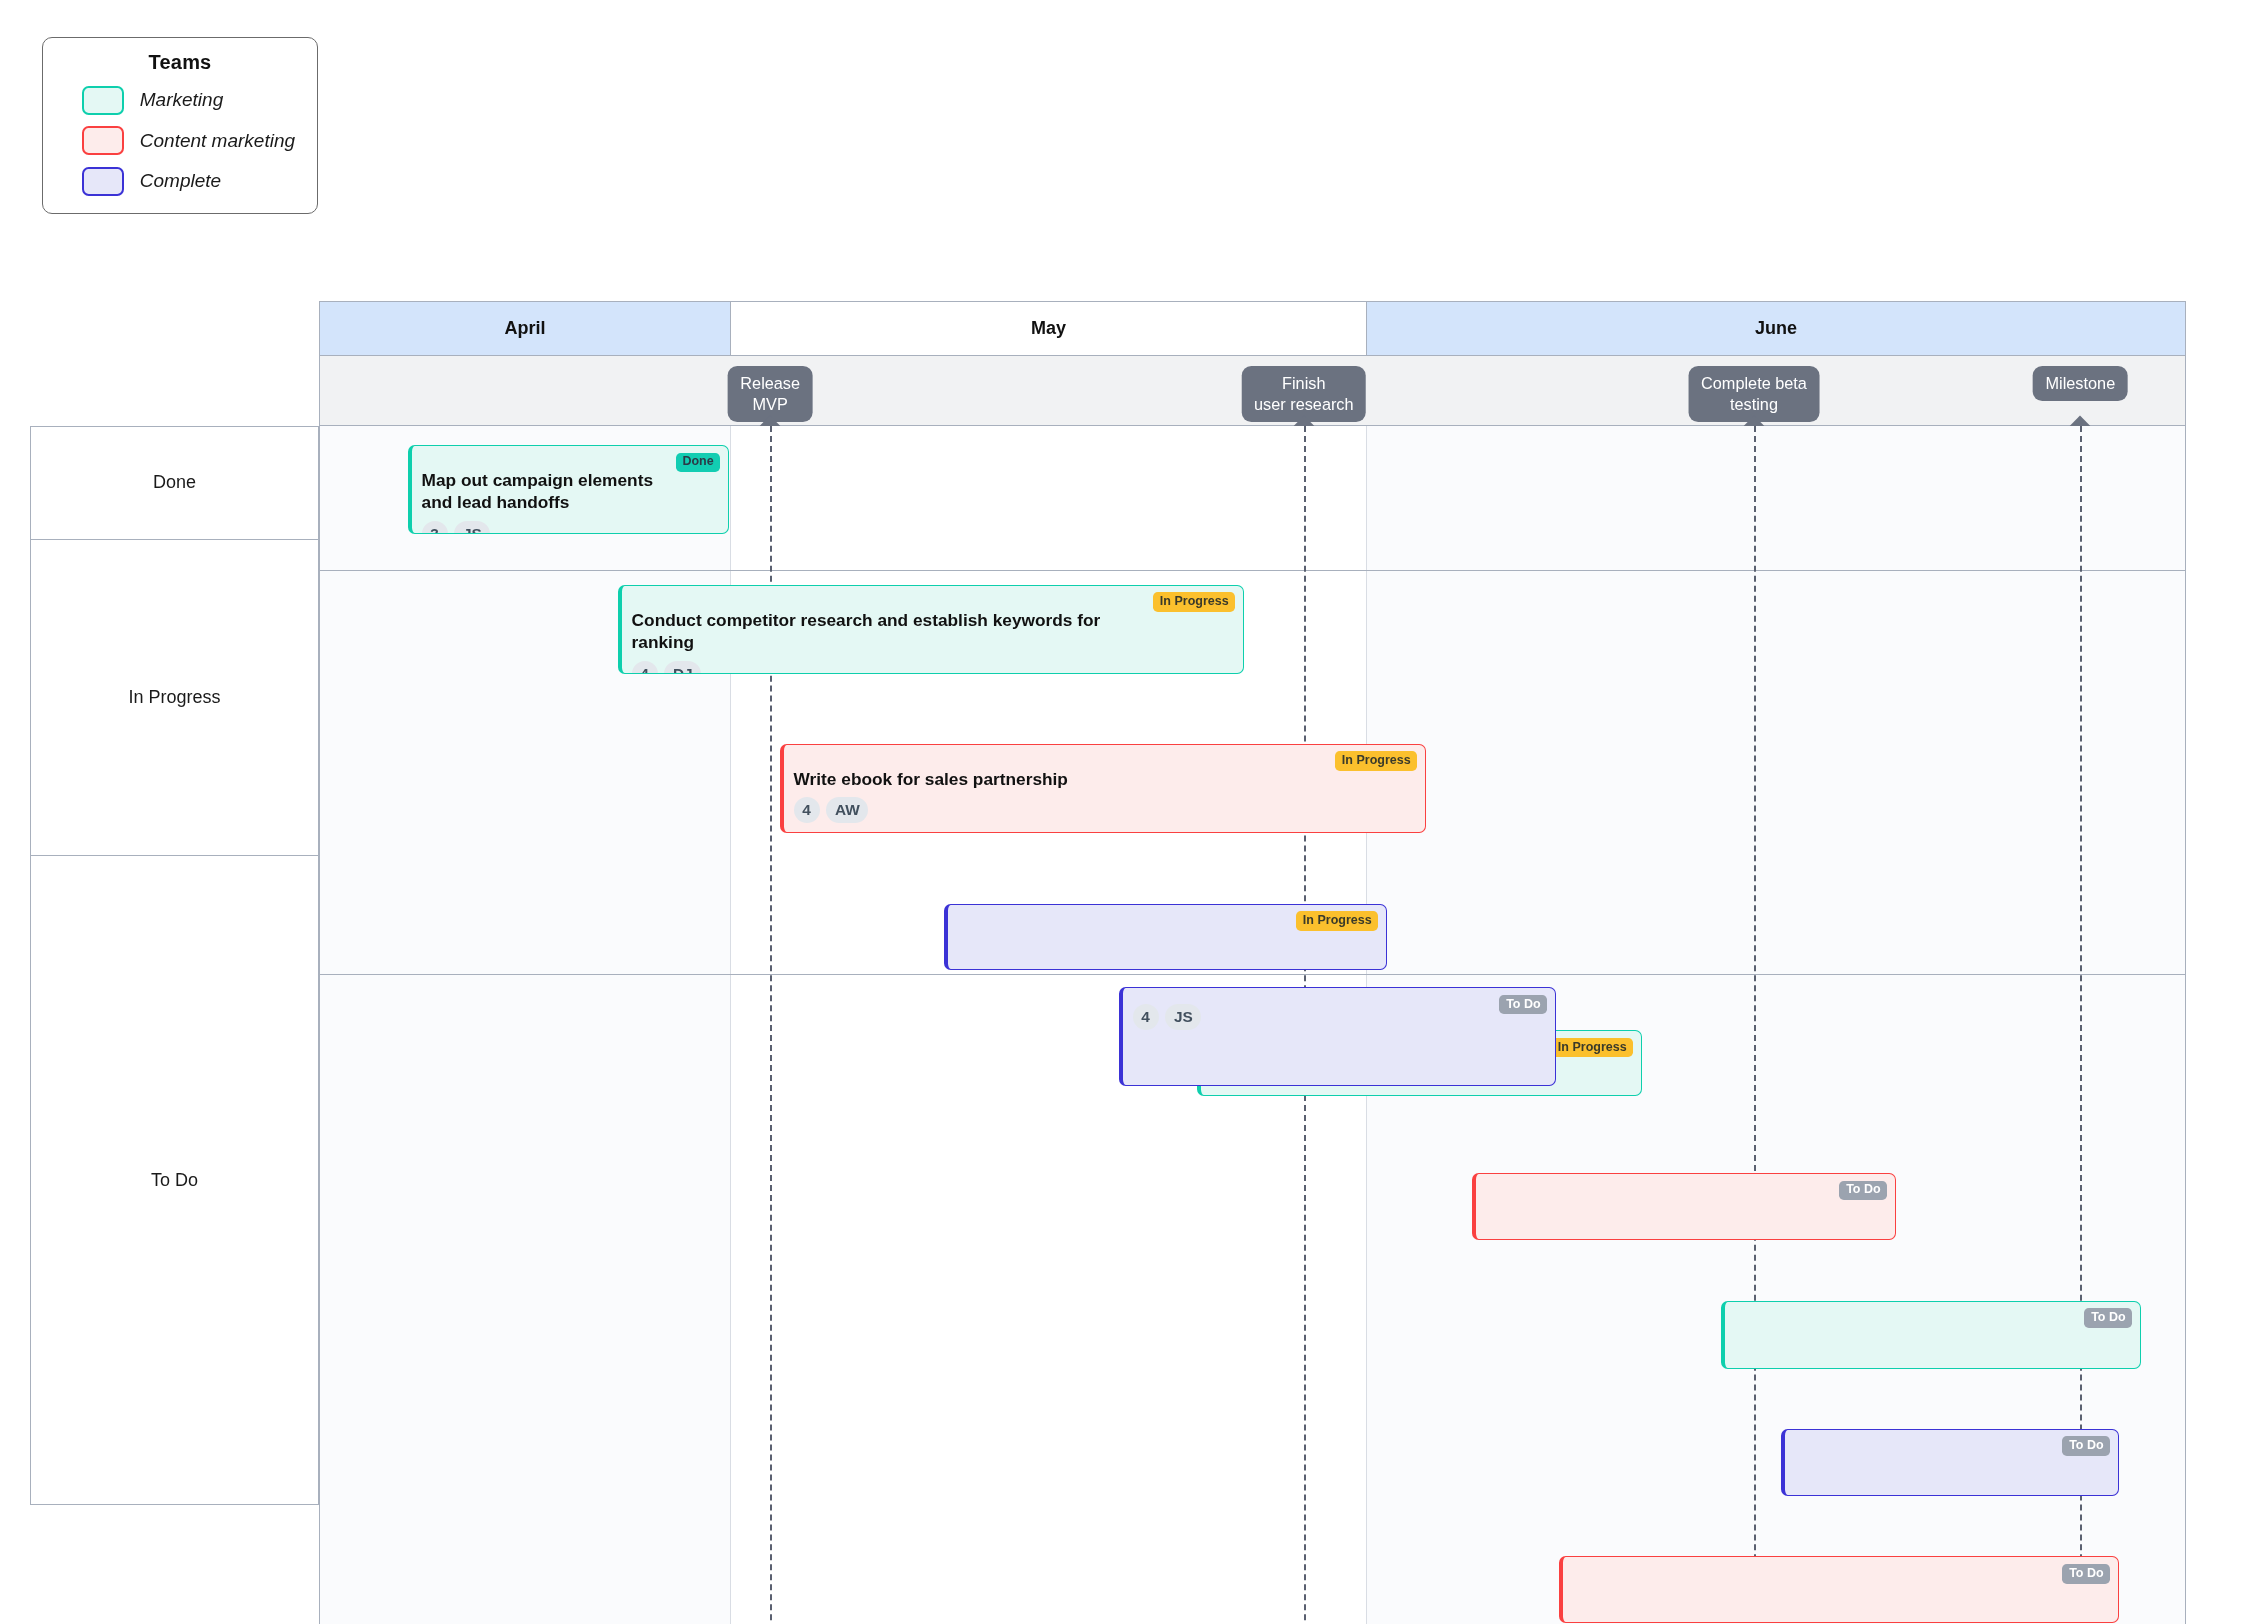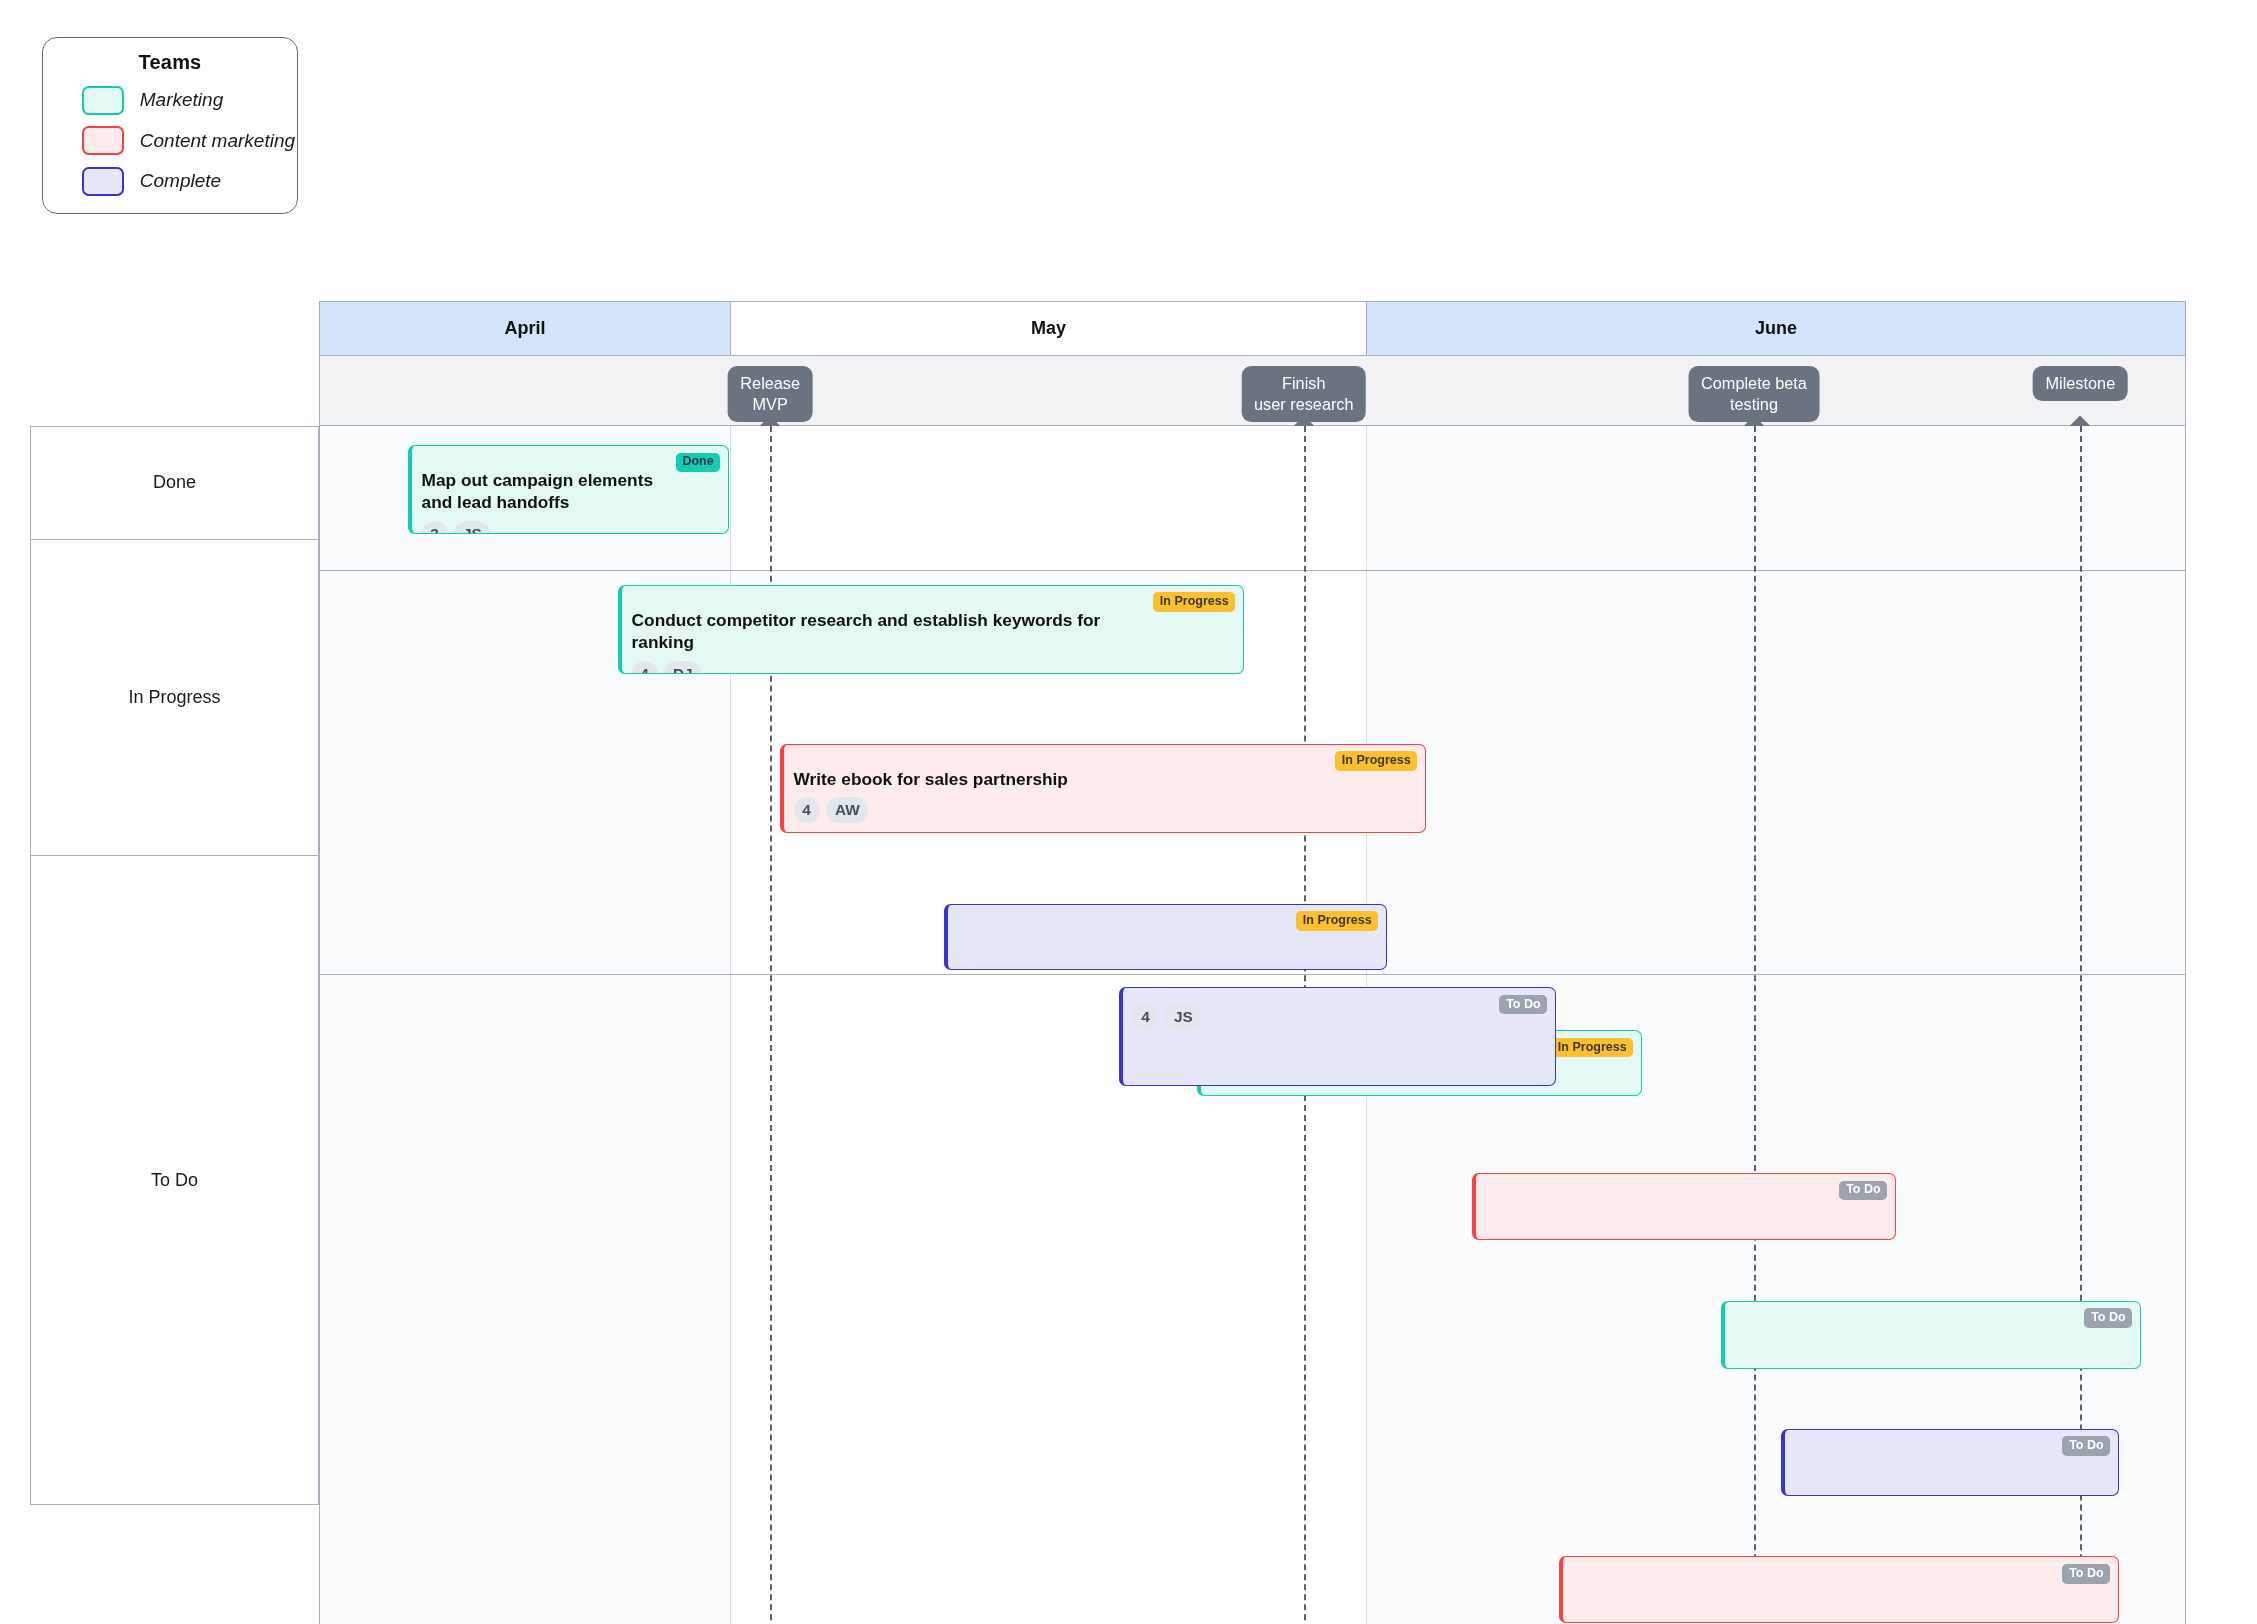--- a/index.html
+++ b/index.html
@@ -10,23 +10,23 @@
     height: 1625px;
     overflow: hidden;
     font-family: "Liberation Sans", sans-serif;
   }
 
   
   #legend {
     position: absolute;
     left: 42px;
     top: 37px;
-    width: 256px;
+    width: 276px;
     border: 1.4px solid #6b6b6b;
-    border-radius: 15px;
+    border-radius: 10px;
     background: #ffffff;
     padding: 13.4px 15.4px 15.4px 15.4px;
     box-sizing: border-box;
   }
   #legend-title {
     text-align: center;
     font-weight: bold;
     font-size: 20px;
     color: #111111;
     margin-bottom: 11.5px;

